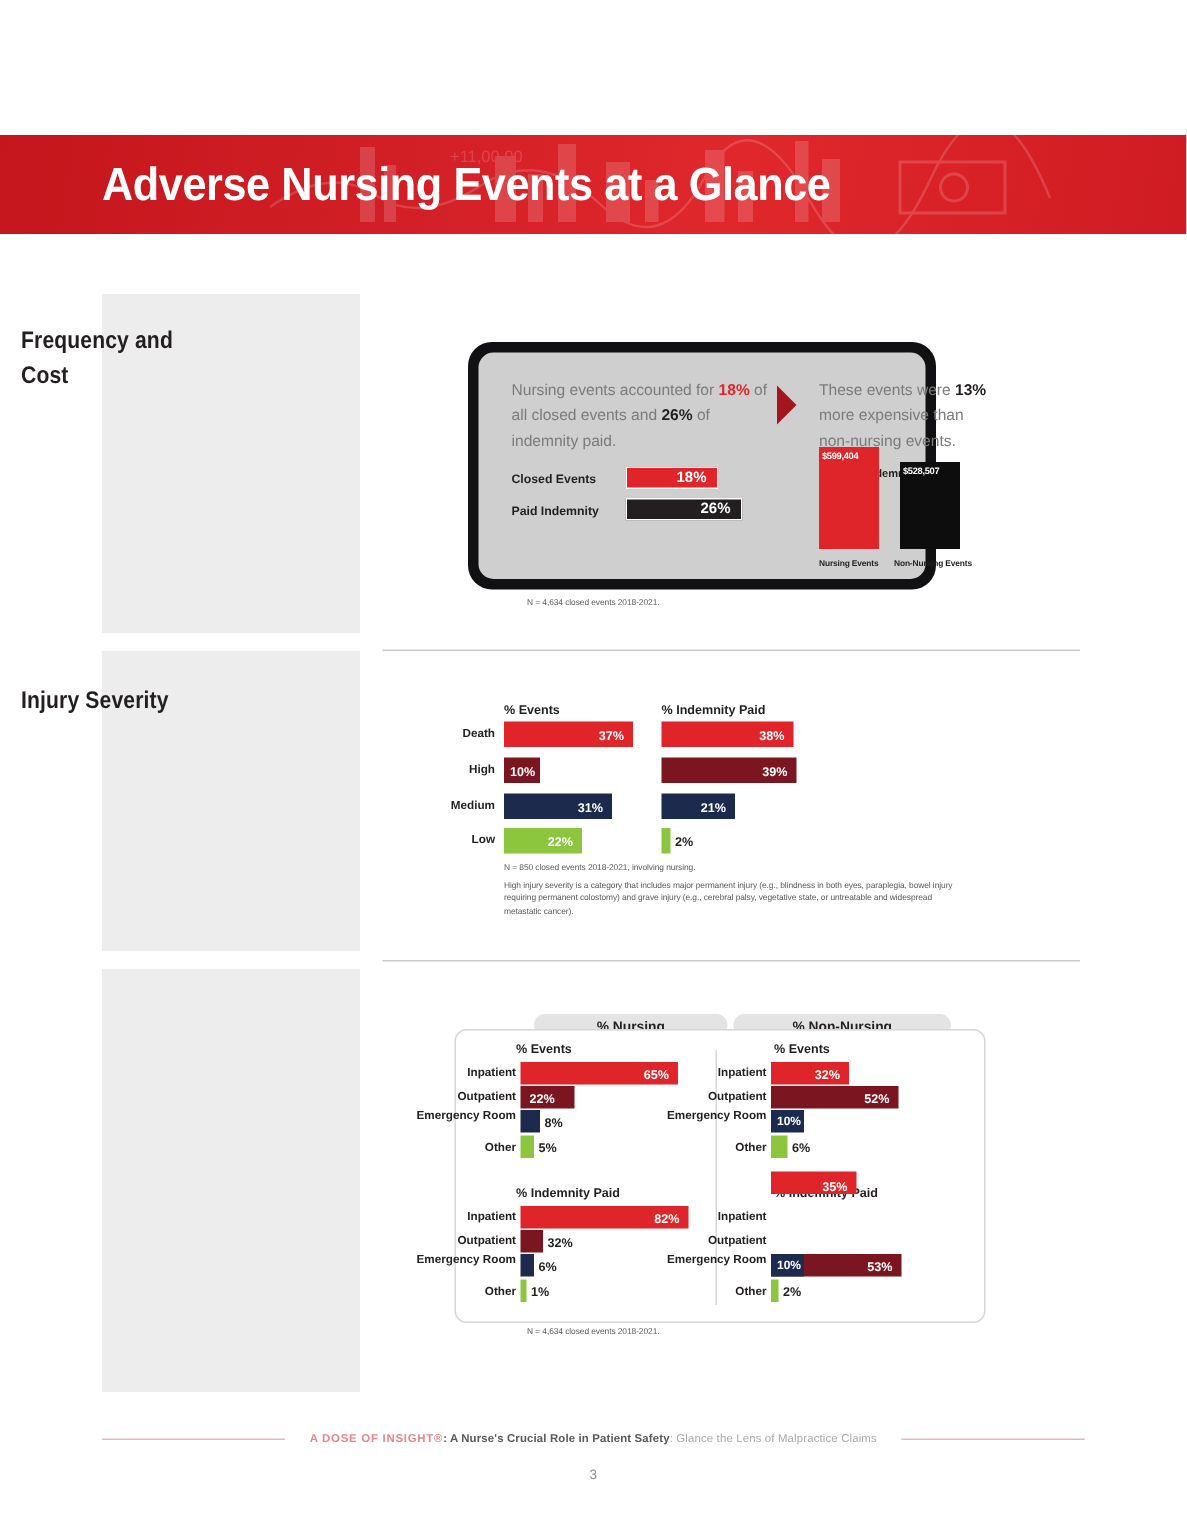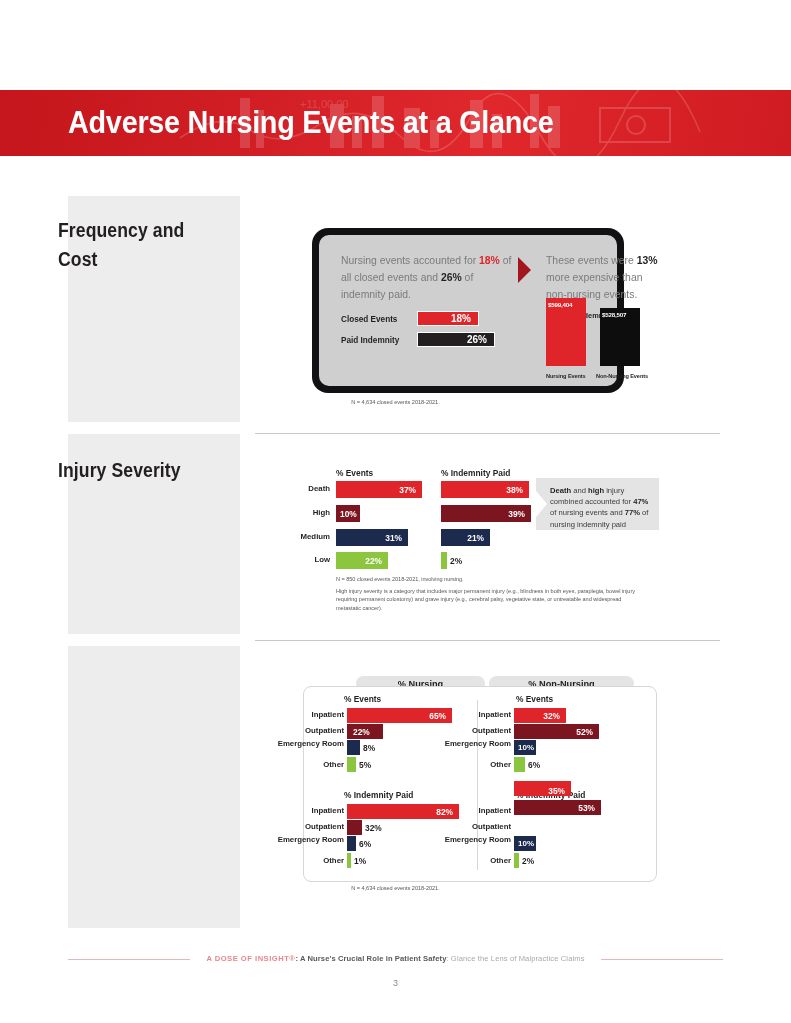--- a/index.html
+++ b/index.html
@@ -26,23 +26,22 @@
     white-space:nowrap;
   }
   .banner-title span{display:inline-block;transform:scaleX(.93);transform-origin:left center;}
 
   
   .side-panel{
     position:absolute;left:68px;width:172px;background:#ededed;
   }
   .side-label{
     position:absolute;left:14px;color:#231f20;font-weight:bold;
-    font-size:20px;line-height:1.45;letter-spacing:.1px;
+    font-size:16px;line-height:1.45;letter-spacing:.1px;
     font-family:"Liberation Sans Narrow","Liberation Sans",sans-serif;
-    margin-left:44px;
   }
   .side-label span{display:inline-block;transform:scaleX(.88);transform-origin:left top;}
 
   .divider{position:absolute;left:255px;width:465px;height:1px;background:#c9c9c9;}
 
   
   .device{
     position:absolute;left:312px;top:228px;width:312px;height:165px;
     background:#111113;border-radius:16px;padding:7px;box-sizing:border-box;
   }
@@ -246,21 +245,20 @@
   <div class="hbar" style="left:441px;top:505px;width:90px;background:#7b1620;">
       <span>39%</span>
     </div>
   <div class="hbar" style="left:441px;top:529px;width:49px;background:#1c2a4e;">
       <span>21%</span>
     </div>
   <div class="hbar outside" style="left:441px;top:552px;width:6px;background:#8cc63f;">
       <span class="v">2%</span>
     </div>
 
-  <div class="callout" style="left:536px;top:478px;width:123px;height:52px;"><b>Death</b><span> and </span><b>high</b><span> injury combined accounted for </span><b>47%</b><span> of nursing events and </span><b>77%</b><span> of nursing indemnity paid</span></div>
   <div class="callout-arrow" style="left:536px;top:491px;"></div>
 
   <div class="note" style="left:336px;top:576px;"><span>N = 850 closed events  2018-2021, involving nursing.</span></div>
   <div class="note" style="left:336px;top:587px;width:300px;line-height:1.5;"><span>High injury severity is a category that includes major permanent injury (e.g., blindness in both eyes, paraplegia, bowel injury requiring permanent colostomy) and grave injury (e.g., cerebral palsy, vegetative state, or untreatable and widespread metastatic cancer).</span></div>
 
   <div class="cs-pill" style="left:356px;top:676px;width:129px;">
       <span>% Nursing</span>
     </div>
   <div class="cs-pill" style="left:489px;top:676px;width:145px;text-align:right;">
       <span>% Non-Nursing</span>
@@ -328,21 +326,21 @@
 
   <div class="chart-title" style="left:516px;top:790px;"><span>% Indemnity Paid</span></div>
   <div class="cat-label" style="left:455px;top:807px;width:56px;"><span>Inpatient</span></div>
   <div class="cat-label" style="left:455px;top:823px;width:56px;"><span>Outpatient</span></div>
   <div class="cat-label" style="left:443px;top:836px;width:68px;"><span>Emergency Room</span></div>
   <div class="cat-label" style="left:455px;top:857px;width:56px;"><span>Other</span></div>
 
   <div class="hbar" style="left:514px;top:781px;width:57px;height:15px;background:#e0252a;align-items:flex-end;">
       <span>35%</span>
     </div>
-  <div class="hbar" style="left:514px;top:800px;width:87px;height:15px;background:#7b1620;">
+  <div class="hbar" style="left:514px;top:836px;width:87px;height:15px;background:#7b1620;">
       <span>53%</span>
     </div>
   <div class="hbar" style="left:514px;top:836px;width:22px;height:15px;background:#1c2a4e;font-size:8px;padding-right:2px;">
       <span>10%</span>
     </div>
   <div class="hbar outside" style="left:514px;top:853px;width:5px;height:15px;background:#8cc63f;">
       <span class="v">2%</span>
     </div>
 
   <div class="note" style="left:0;width:791px;text-align:center;top:885px;"><span>N = 4,634 closed events 2018-2021.</span></div>

